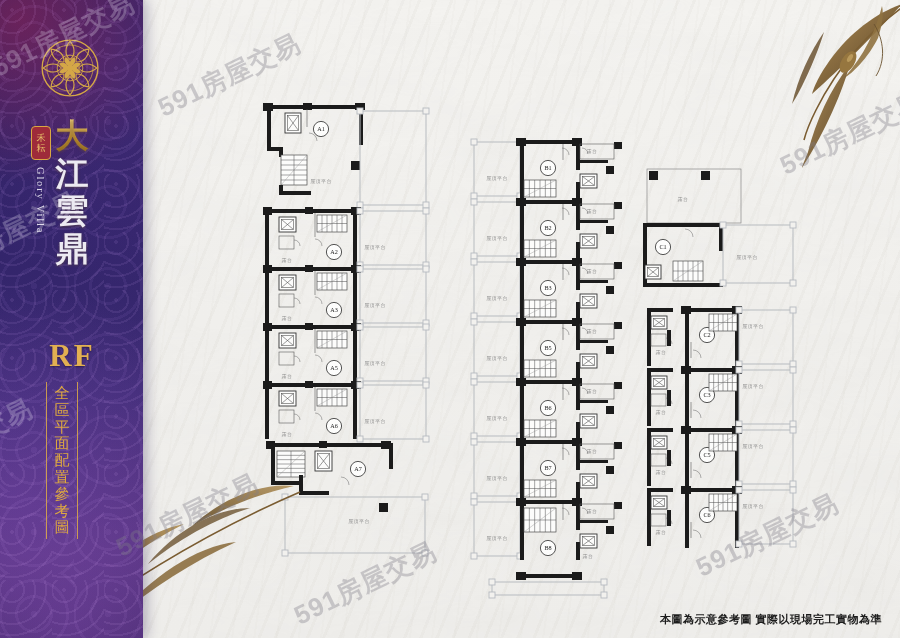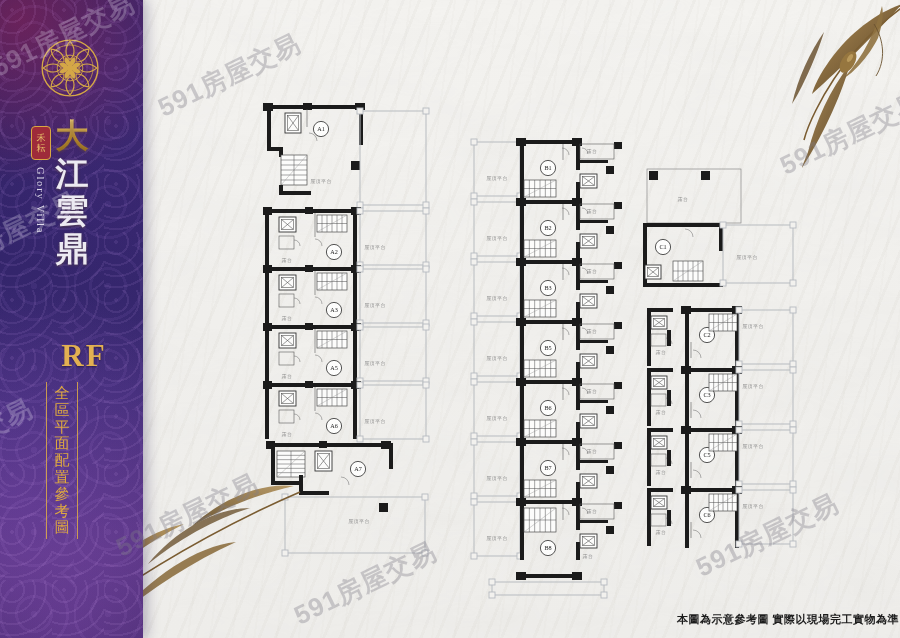--- a/index.html
+++ b/index.html
@@ -54,21 +54,21 @@
     color:#d9a843;
     background:linear-gradient(180deg,#f0cd7c 5%,#c9952f 55%,#8f6a1e 100%);
     -webkit-background-clip:text;background-clip:text;-webkit-text-fill-color:transparent;
   }
   .subtitle-en{
     position:absolute;left:46px;top:167px;transform:rotate(90deg);transform-origin:0 0;
     font-family:"Liberation Serif",serif;font-size:10.5px;letter-spacing:1.8px;
     color:#ddd8e8;white-space:nowrap;
   }
   .floor-code{
-    position:absolute;left:12px;top:338px;width:128px;text-align:center;
+    position:absolute;left:0;top:338px;width:128px;text-align:center;
     font-family:"Liberation Serif",serif;font-weight:bold;font-size:31px;
     color:#e2b052;letter-spacing:2px;text-shadow:0 1px 2px rgba(0,0,0,0.4);padding-left:8px;
   }
   .caption{
     position:absolute;left:46px;top:382px;
     border-left:1px solid rgba(222,172,70,0.85);border-right:1px solid rgba(222,172,70,0.85);
     padding:3px 5px;width:20px;text-align:center;
   }
   .caption span{display:block;font-size:15px;line-height:16.8px;color:#dfa93f;
     font-family:"Liberation Serif",serif;}
@@ -86,21 +86,21 @@
     transform:rotate(-26deg);transform-origin:left center;
     color:rgba(128,126,136,0.36);
   }
   .wm.light{color:rgba(238,236,248,0.26);}
 
   .branch{position:absolute;z-index:5;pointer-events:none;}
   #branchTR{left:732px;top:2px;}
   #branchBL{left:52px;top:468px;}
 
   .disclaimer{
-    position:absolute;right:1px;bottom:11px;z-index:20;
+    position:absolute;right:18px;bottom:11px;z-index:20;
     font-size:11px;font-weight:bold;color:#1c1c1c;letter-spacing:0.5px;
   }
 </style>
 </head>
 <body>
 
 <div class="canvas-streaks"></div>
 <svg class="texture-svg" width="757" height="638">
   <filter id="nz">
       <feTurbulence type="fractalNoise" baseFrequency="0.013 0.03" numOctaves="3" seed="7"></feTurbulence>

